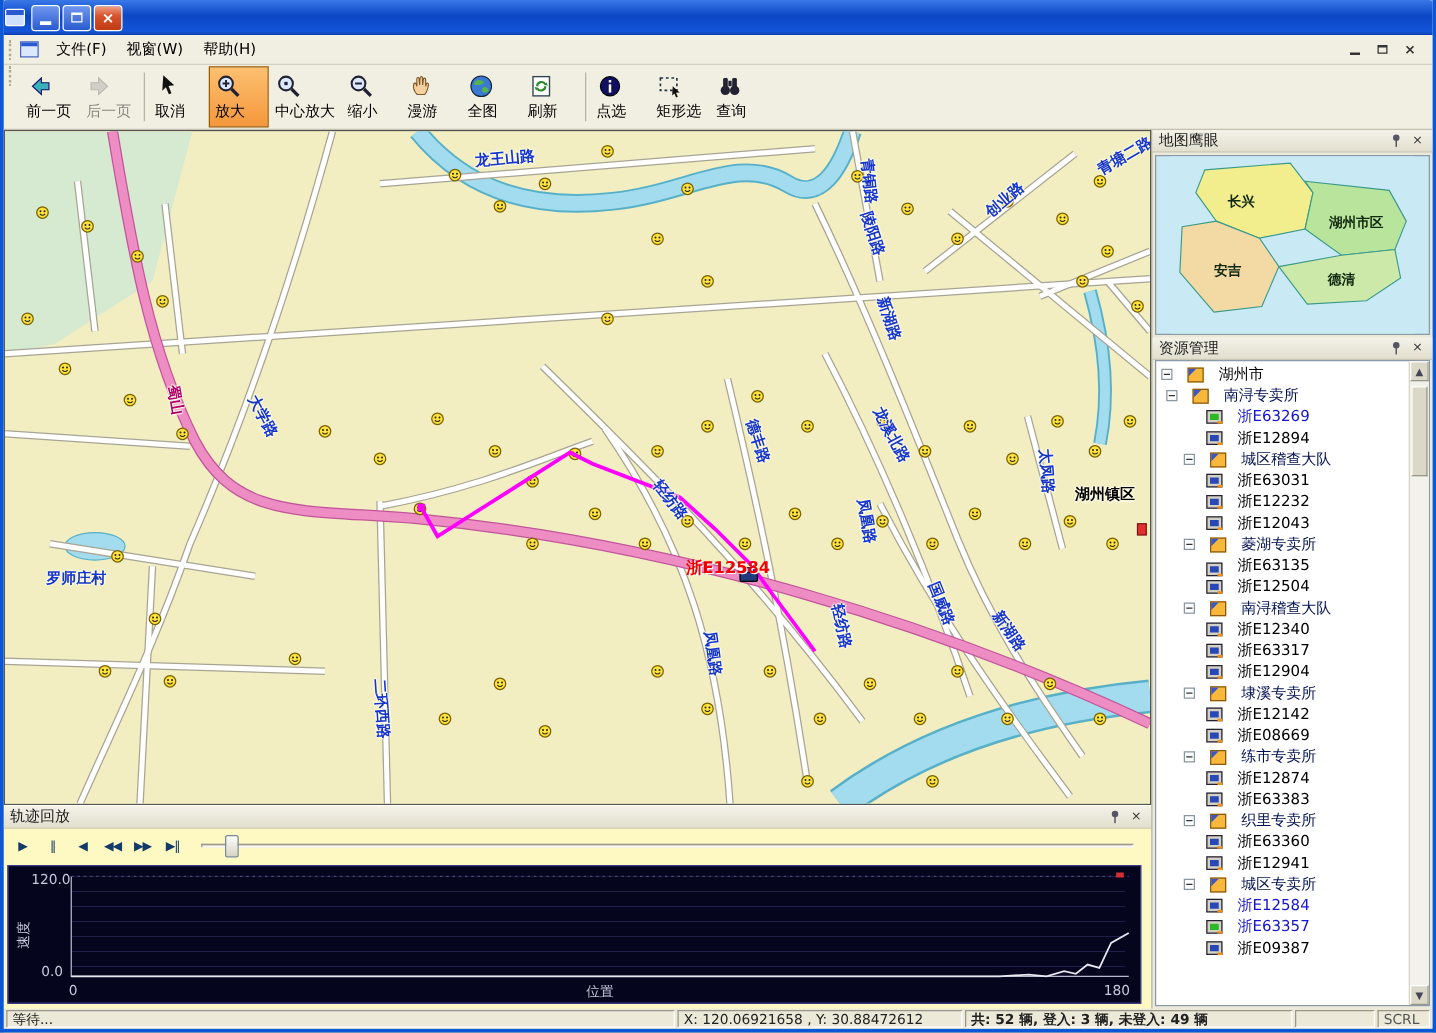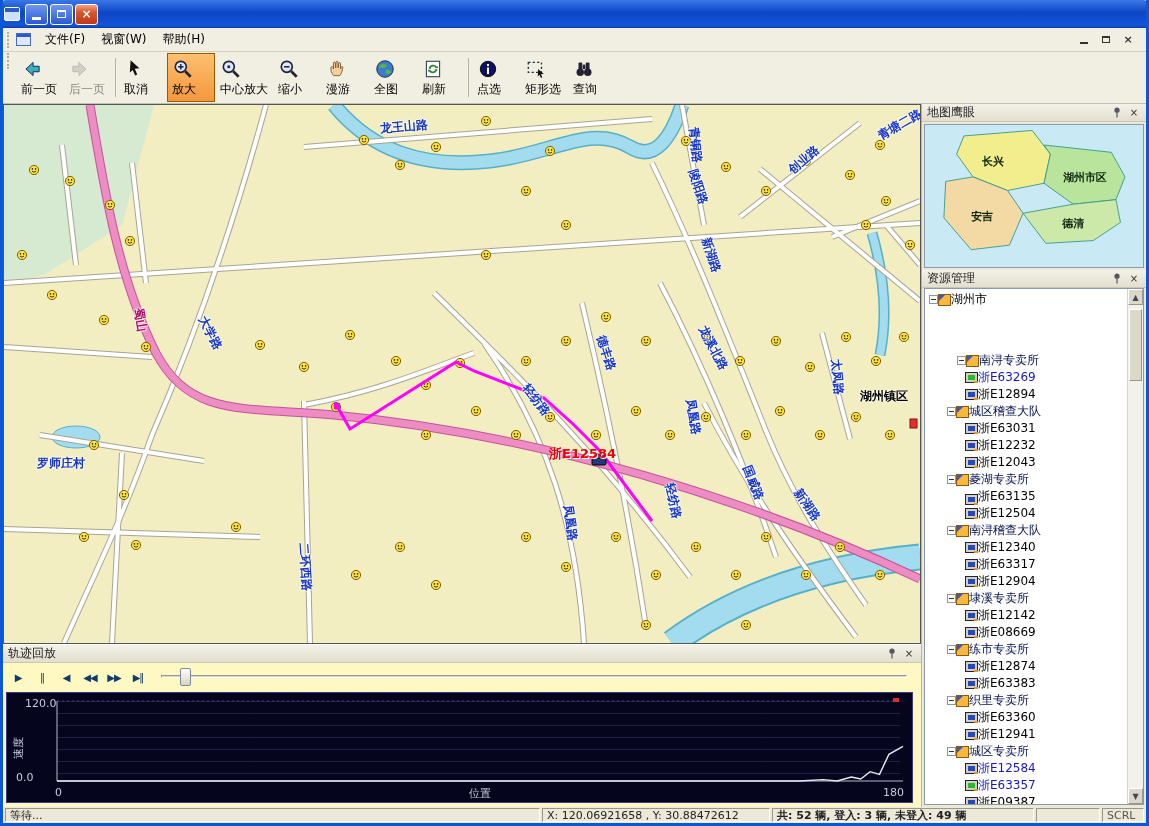--- a/index.html
+++ b/index.html
@@ -67,21 +67,21 @@
   .chart-box svg{position:absolute;left:0;top:0;}
   .clab{position:absolute;color:#c8c8dc;font-size:11px;white-space:nowrap;}
   .clab.ylab{transform:rotate(-90deg);transform-origin:left top;}
 
   
   .right-col{flex:1;background:#ece9d8;border-left:1px solid #b8b4a4;display:flex;flex-direction:column;}
   .eagle-map{margin:2px;height:144px;background:#c9e9f5;border:1px solid #8a9aa8;position:relative;}
   .eagle-map svg{width:100%;height:100%;}
   .tree-wrap{flex:1;display:flex;overflow:hidden;background:#fff;border:1px solid #8a9aa8;margin:0 2px 2px 2px;}
   .tree{flex:1;overflow:hidden;padding:2px 0;}
-  .trow{height:17px;display:flex;align-items:center;gap:0;white-space:nowrap;}
+  .trow{height:17px;display:flex;align-items:center;gap:12px;white-space:nowrap;}
   .expander{width:9px;height:9px;border:1px solid #8a96a0;background:#fff;display:flex;align-items:center;justify-content:center;flex:0 0 auto;}
   .minus{width:5px;height:1px;background:#333;display:block;}
   .org-icon{width:13px;height:12px;background:#f8b83c;border:1px solid #8a5a10;position:relative;flex:0 0 auto;}
   .org-icon::after{content:"";position:absolute;left:0;top:0;border-style:solid;border-width:6px 6px 0 0;border-color:#3858c8 transparent transparent transparent;}
   .veh-icon{width:13px;height:11px;background:#d4d0c4;border:1px solid #223;display:flex;align-items:center;justify-content:center;position:relative;flex:0 0 auto;}
   .veh-icon .scr{width:7px;height:5px;display:block;}
   .veh-icon .scr.offline{background:#2848b8;}
   .veh-icon .scr.online{background:#28b828;}
   .veh-icon::after{content:"";position:absolute;right:-1px;bottom:-1px;width:4px;height:2px;background:#f09018;}
   .tlbl{font-size:12px;}
@@ -861,21 +861,21 @@
         </div>
         <div class="chart-box">
           <div class="gridrows"></div>
           <svg id="chart-svg" width="904" height="112" viewBox="0 0 904 112">
             <polyline points="50,8 50,88 896,88" fill="none" stroke="#b8b8cc" stroke-width="1"></polyline>
             <line x1="50" y1="8" x2="896" y2="8" stroke="#44447a" stroke-width="1" stroke-dasharray="2 3"></line>
             <polyline id="speed-line" points="50,88 144,88 238,88 332,88 426,88 520,88 614,88 708,88 755,88 792.6,88 816.1,86.66666666666667 830.2,88 844.3,84 853.6999999999999,86 863.1,78.66666666666667 872.5,81.33333333333333 881.9,61.333333333333336 896,53.33333333333333" fill="none" stroke="#e8e8f0" stroke-width="1.4"></polyline>
             <rect x="886" y="5" width="6" height="4" fill="#d83030"></rect>
           </svg>
           <div class="clab" style="left:18px;top:4px;">120.0</div>
-          <div class="clab" style="left:9px;top:78px;">0.0</div>
+          <div class="clab" style="left:26px;top:78px;">0.0</div>
           <div class="clab ylab" style="left:4px;top:66px;">速度</div>
           <div class="clab" style="left:48px;top:93px;">0</div>
           <div class="clab" style="left:462px;top:93px;">位置</div>
           <div class="clab" style="left:876px;top:93px;">180</div>
         </div>
       </div>
     </div>
 
     <div class="right-col">
 
@@ -917,21 +917,21 @@
 
       <div class="tree-wrap">
         <div class="tree" id="tree">
             <div class="trow" style="padding-left: 4px;">
               <span class="expander">
                 <span class="minus"></span>
               </span>
               <span class="org-icon"></span>
               <span class="tlbl lbl-root">湖州市</span>
             </div>
-            <div class="trow" style="padding-left: 32px; margin-top: 44px;">
+            <div class="trow" style="padding-left: 8px;">
               <span class="expander">
                 <span class="minus"></span>
               </span>
               <span class="org-icon"></span>
               <span class="tlbl lbl-group">南浔专卖所</span>
             </div>
             <div class="trow" style="padding-left: 40px;">
               <span class="veh-icon">
                 <span class="scr online"></span>
               </span>

